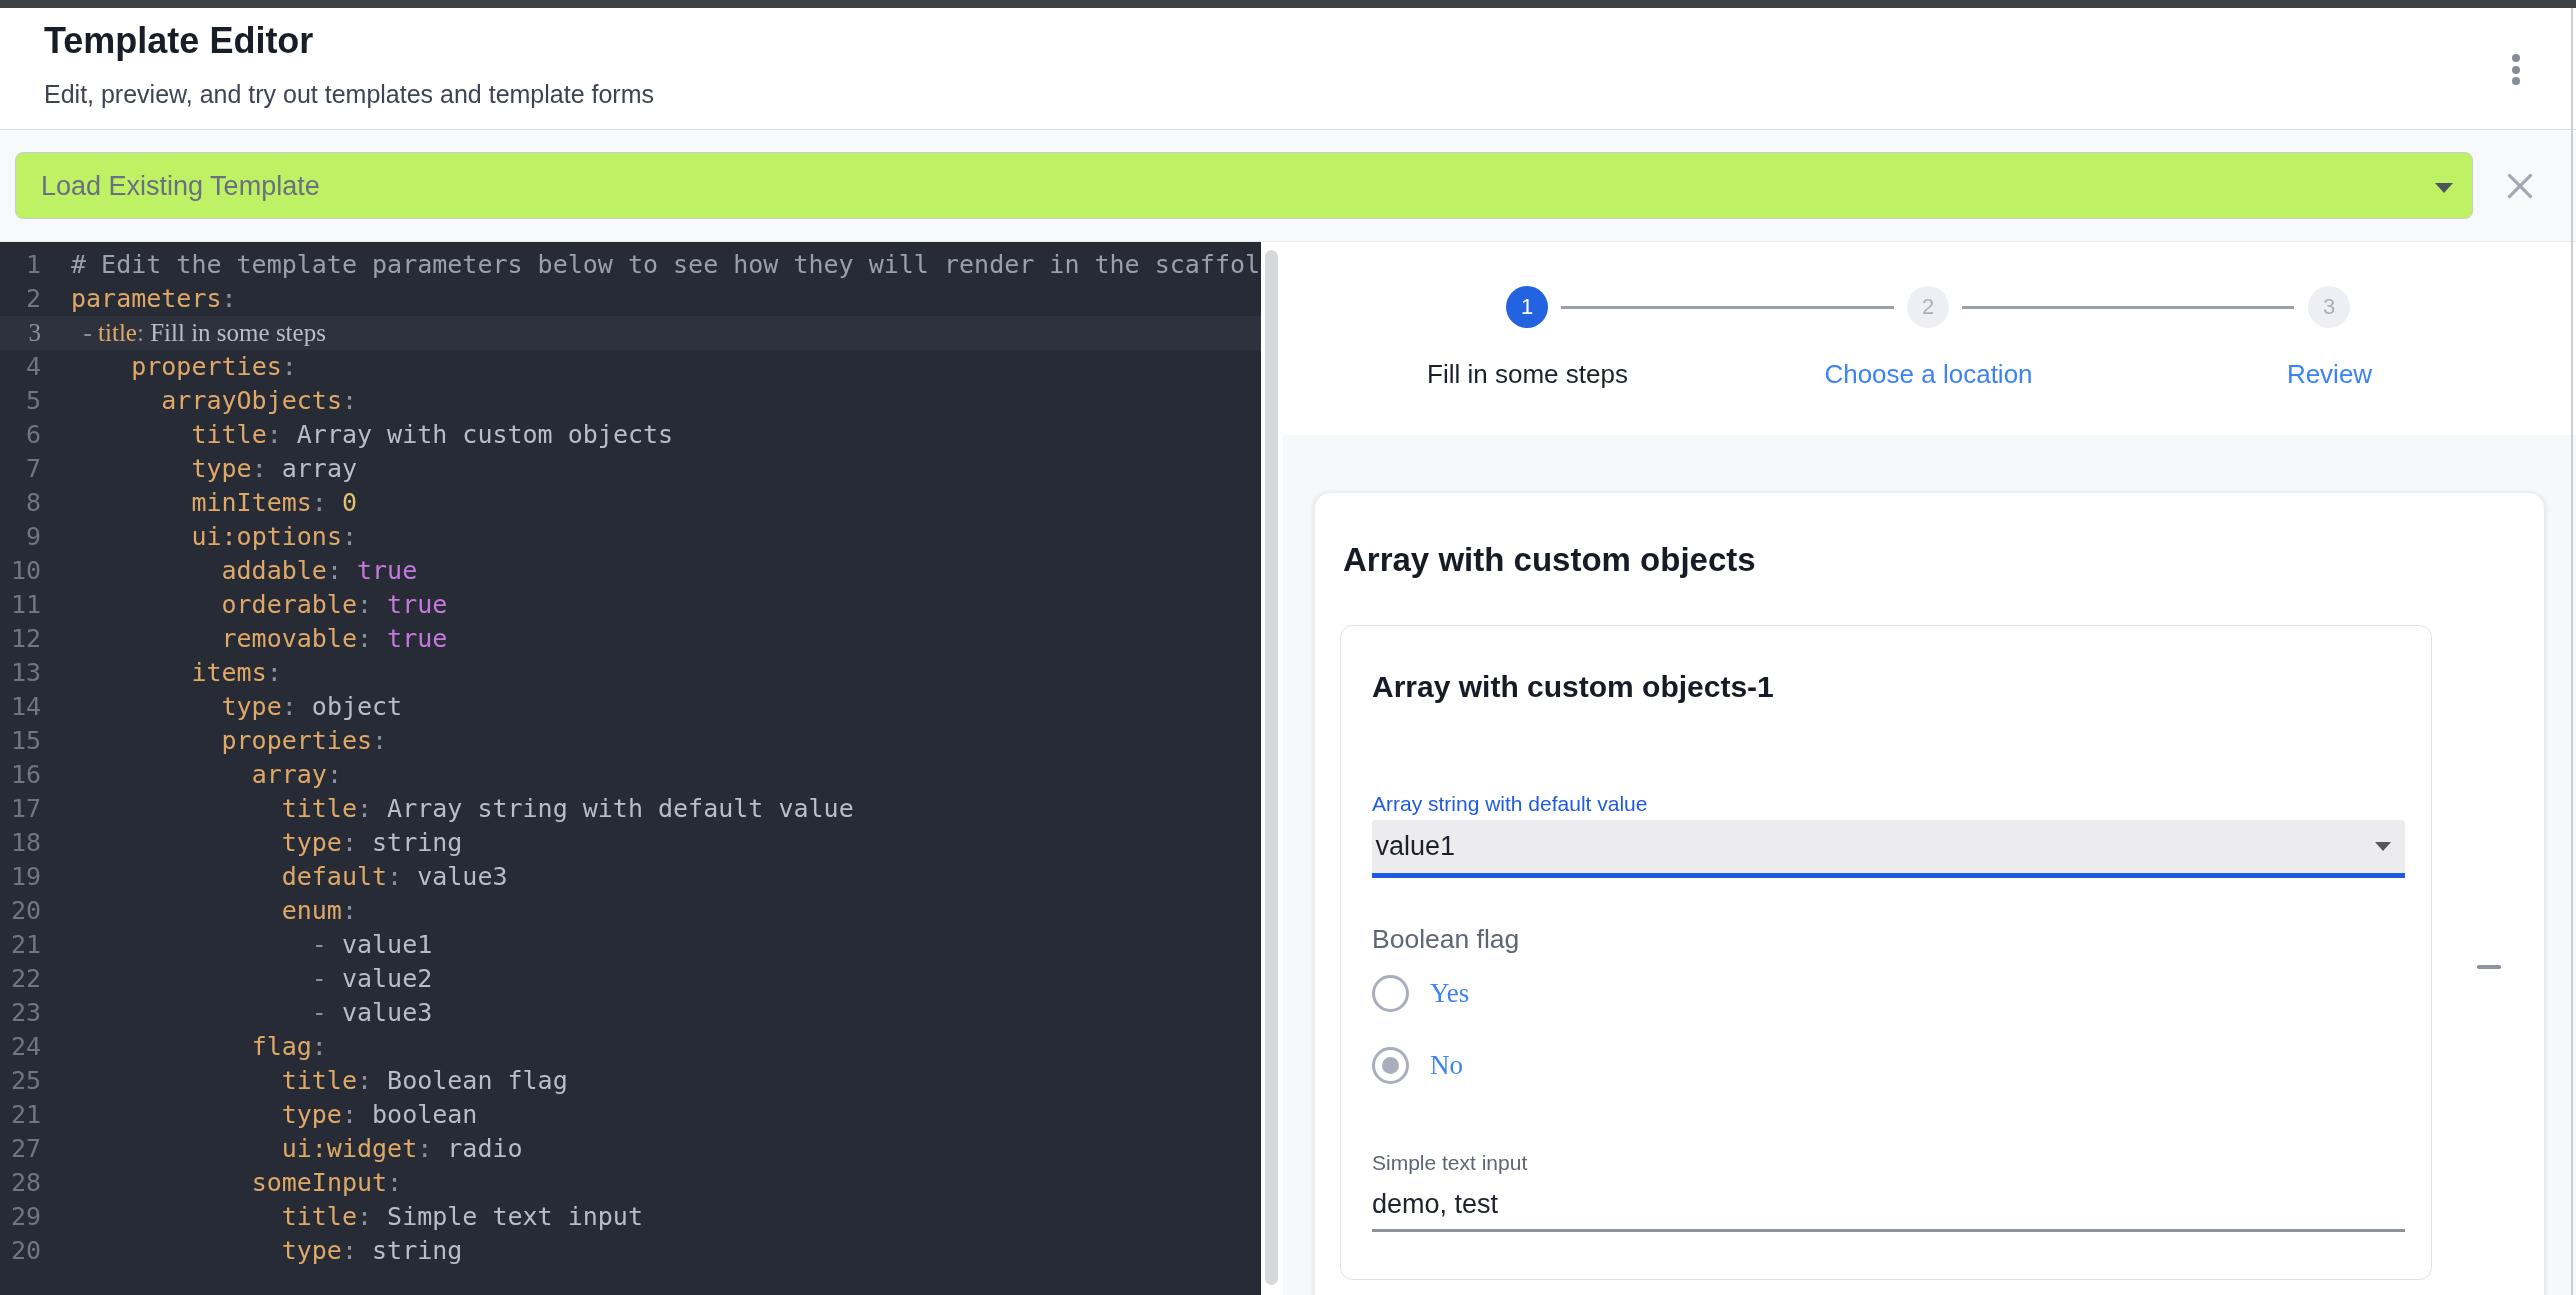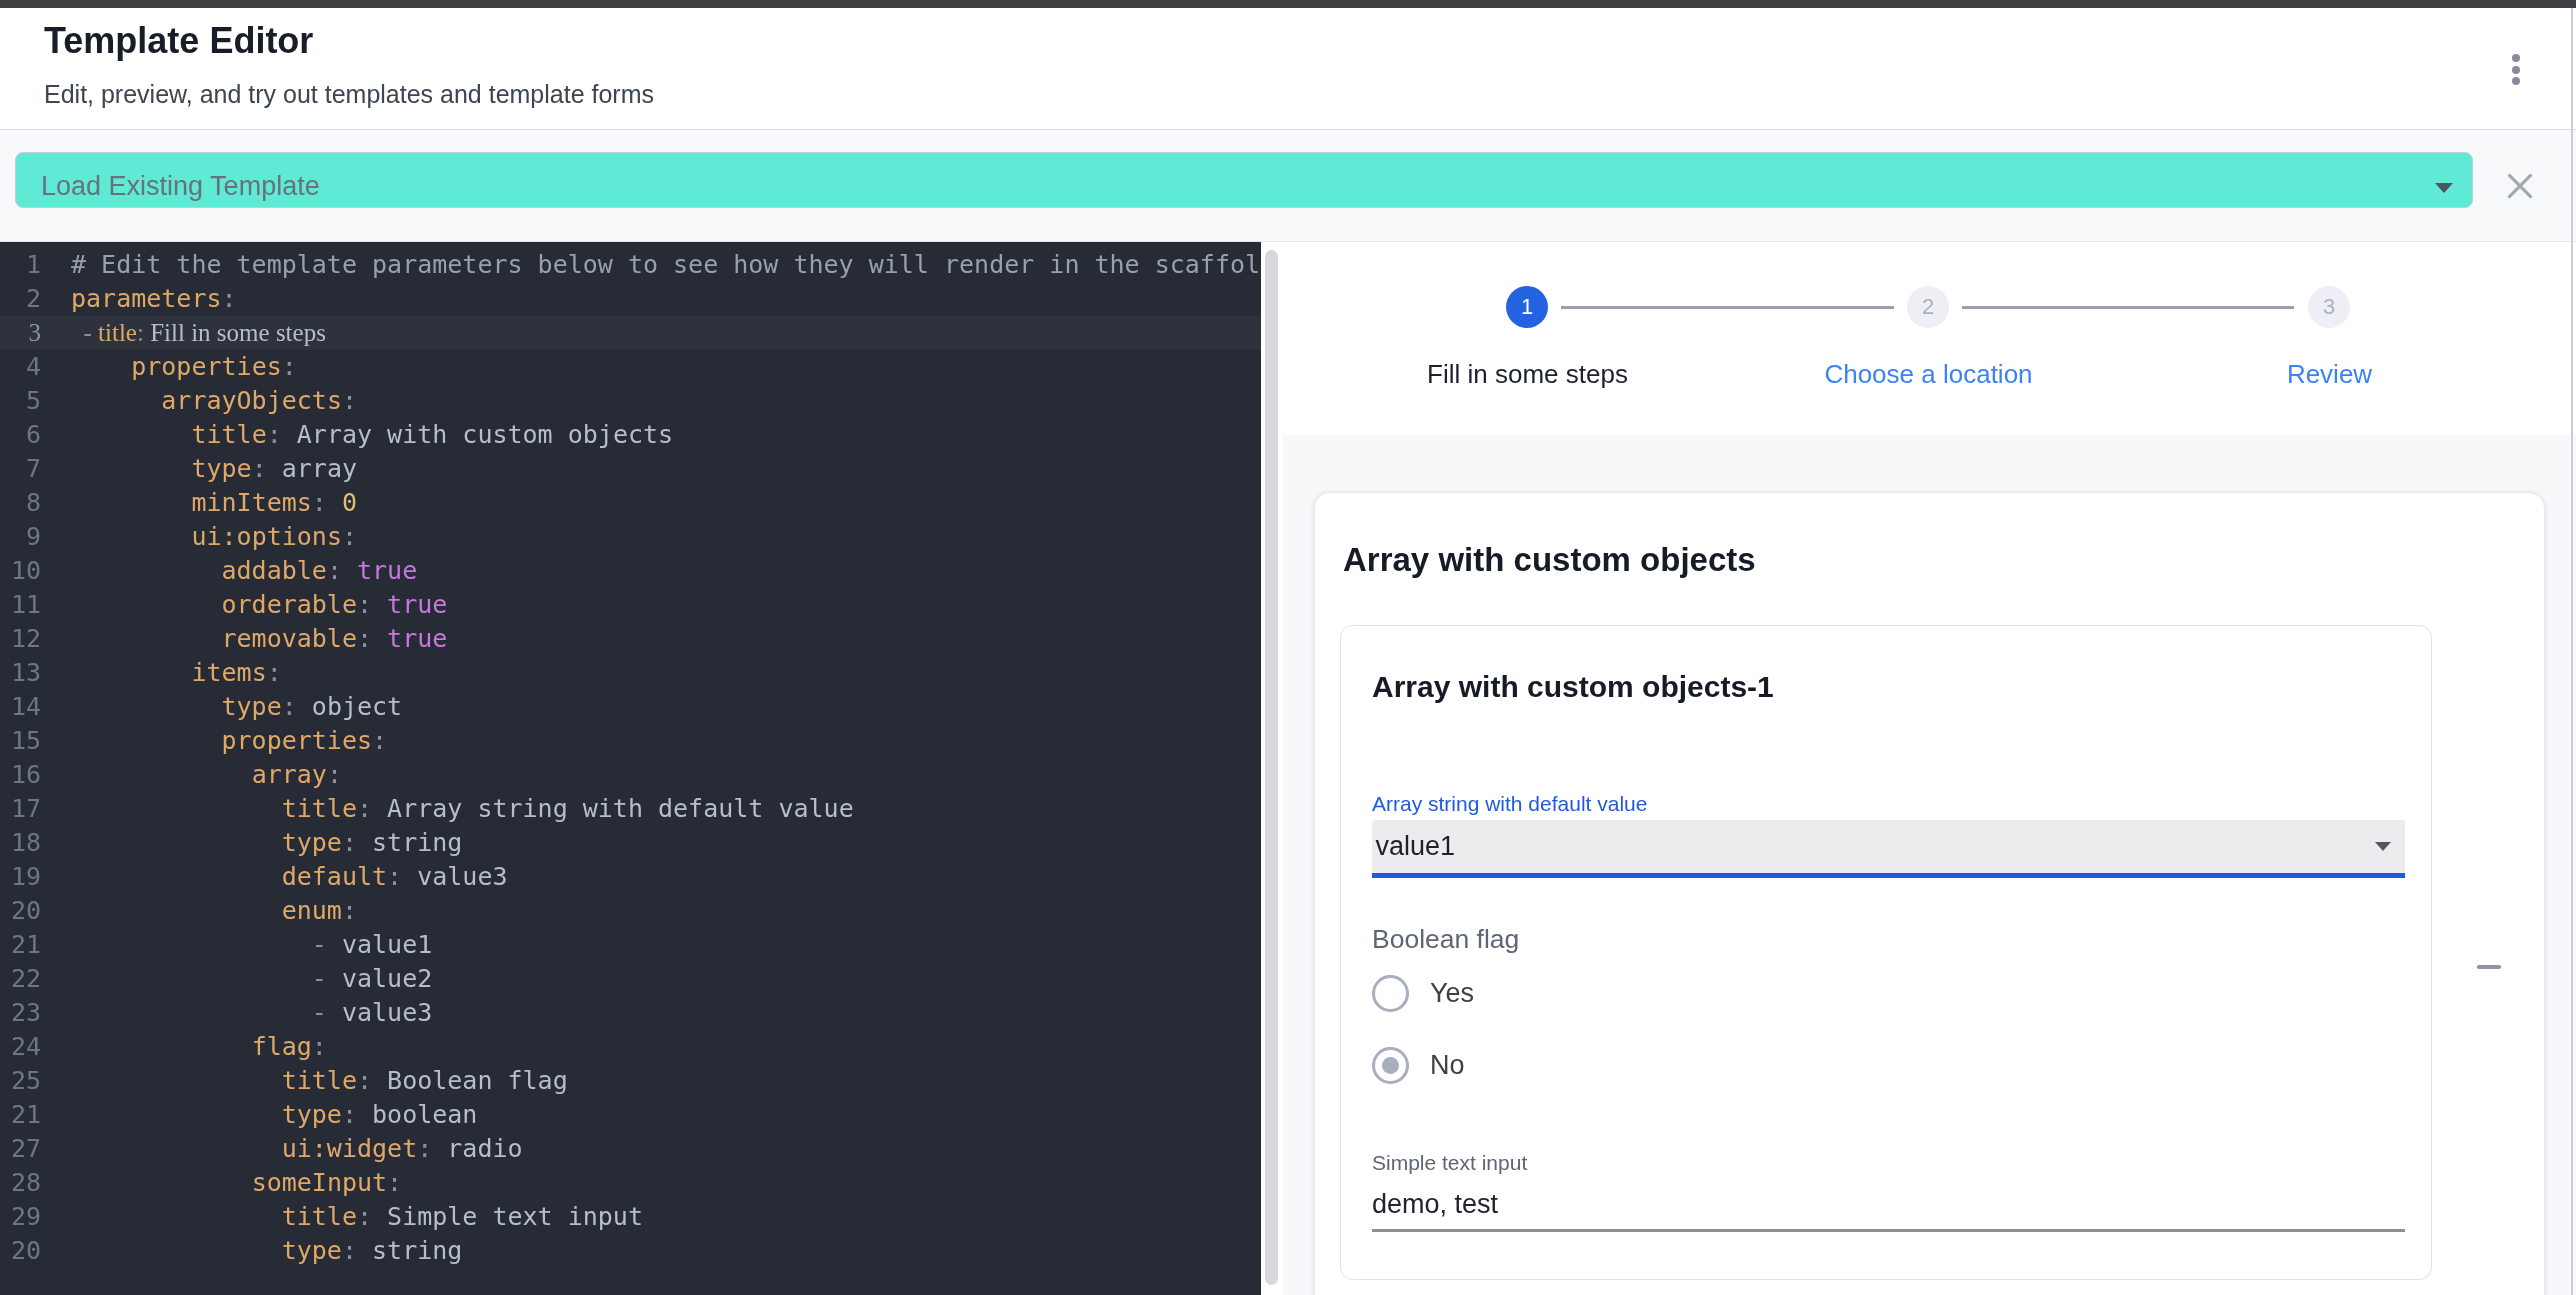--- a/index.html
+++ b/index.html
@@ -15,21 +15,21 @@
           border-bottom:1.8px solid #d9dce3;box-sizing:border-box;padding-left:12px;}
   .page-title{position:absolute;left:44px;top:12.4px;font-size:36px;font-weight:700;color:#181d27;}
   .page-subtitle{position:absolute;left:44px;top:72px;font-size:25px;color:#3d4452;}
   .kebab{position:absolute;left:2503px;top:41px;width:25px;height:49px;cursor:pointer;}
   .kebab i{position:absolute;left:8.8px;width:8px;height:8px;border-radius:50%;background:#868d9a;}
   .kebab i:nth-child(1){top:5.3px;} .kebab i:nth-child(2){top:17px;} .kebab i:nth-child(3){top:28px;}
 
   
   .strip{position:absolute;left:0;top:130px;width:2576px;height:112px;background:#f8f9fb;
          border-bottom:0.9px solid #e7e9ee;box-sizing:border-box;}
-  .loader-box{position:absolute;left:15px;top:22px;width:2458px;height:56px;background:#5eead4;
+  .loader-box{position:absolute;left:15px;top:22px;width:2458px;height:67px;background:#bef264;
               border:1.8px solid #c8ccd5;border-radius:8px;box-sizing:border-box;}
   .loader-placeholder{position:absolute;left:25px;top:17.7px;font-size:27px;color:#697080;}
   .loader-caret{position:absolute;right:19.4px;top:30px;width:0;height:0;
                 border-left:9.7px solid transparent;border-right:9.7px solid transparent;
                 border-top:10.6px solid #4e545e;}
   .loader-clear{position:absolute;left:2505px;top:41px;width:30px;height:30px;}
   .loader-clear svg{display:block;}
 
   
   .editor{position:absolute;left:0;top:242px;width:1261px;height:1053px;background:#262b36;
@@ -77,21 +77,21 @@
                 border-left:8.8px solid transparent;border-right:8.8px solid transparent;
                 border-top:9.7px solid #53585f;}
   .select-underline{position:absolute;left:1372px;top:873px;width:1033px;height:5.3px;background:#1e5be0;}
 
   .radio-group-label{position:absolute;left:1372px;top:924px;font-size:26.5px;color:#5e6574;}
   .radio-rows{position:absolute;left:1372px;top:975px;}
   .radio-row{display:flex;align-items:center;gap:21px;height:37px;margin-bottom:35px;cursor:pointer;}
   .radio-outer{width:37px;height:37px;border-radius:50%;border:3.5px solid #a9aebc;box-sizing:border-box;
                display:flex;align-items:center;justify-content:center;background:#ffffff;}
   .radio-dot{width:17.7px;height:17.7px;border-radius:50%;background:#a9aebc;}
-  .radio-label{font-size:27px;color:#404040;}
+  .radio-label{font-size:27px;color:#3b82f6;font-family:Liberation Serif, serif;}
 
   .text-label{position:absolute;left:1372px;top:1151px;font-size:21px;color:#5e6574;}
   .text-value{position:absolute;left:1372px;top:1189px;font-size:27px;color:#20242e;}
   .text-underline{position:absolute;left:1372px;top:1229px;width:1033px;height:2.7px;background:#8d919b;}
 
   .remove-btn{position:absolute;left:2473px;top:951px;width:32px;height:32px;display:flex;
               align-items:center;justify-content:center;cursor:pointer;}
   .remove-bar{width:24px;height:3.5px;background:#8d93a0;border-radius:1.8px;}
 </style>
 </head>

